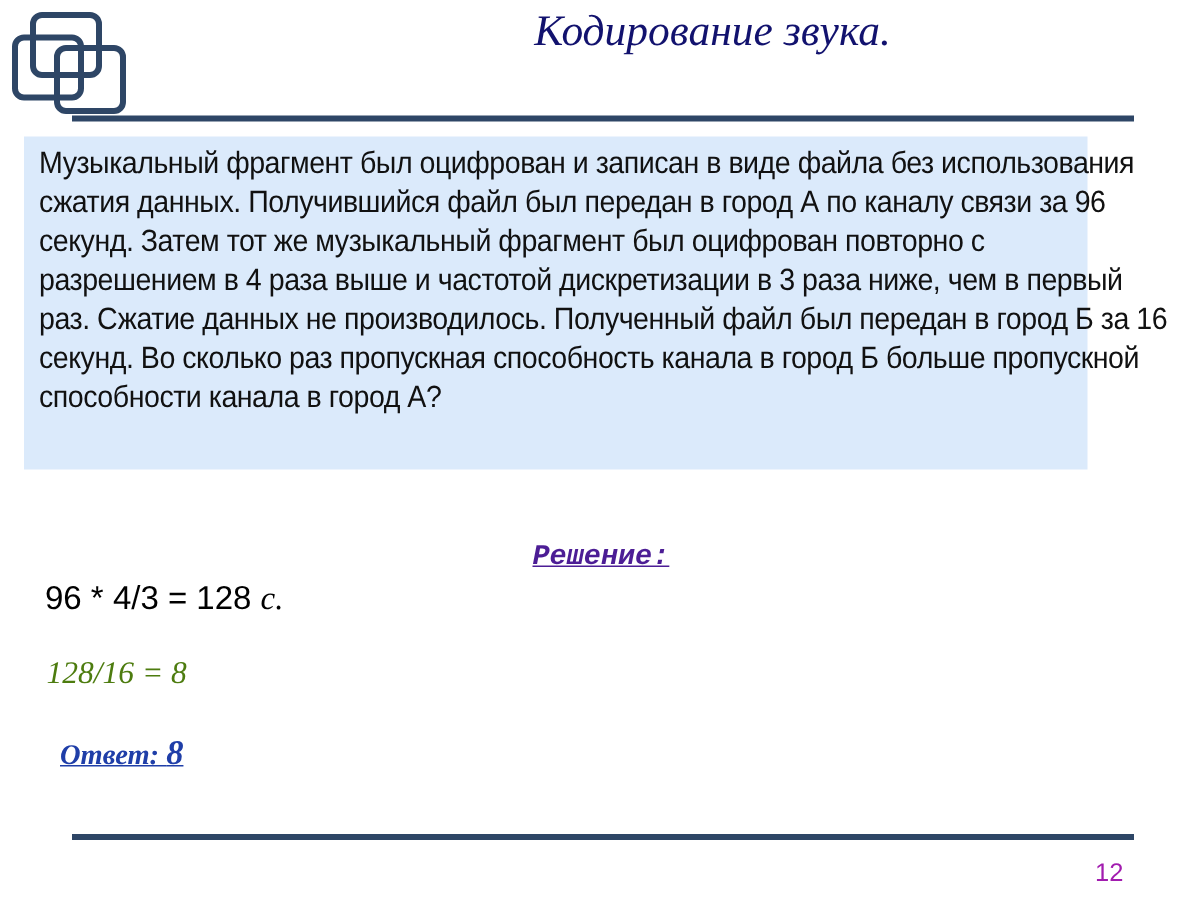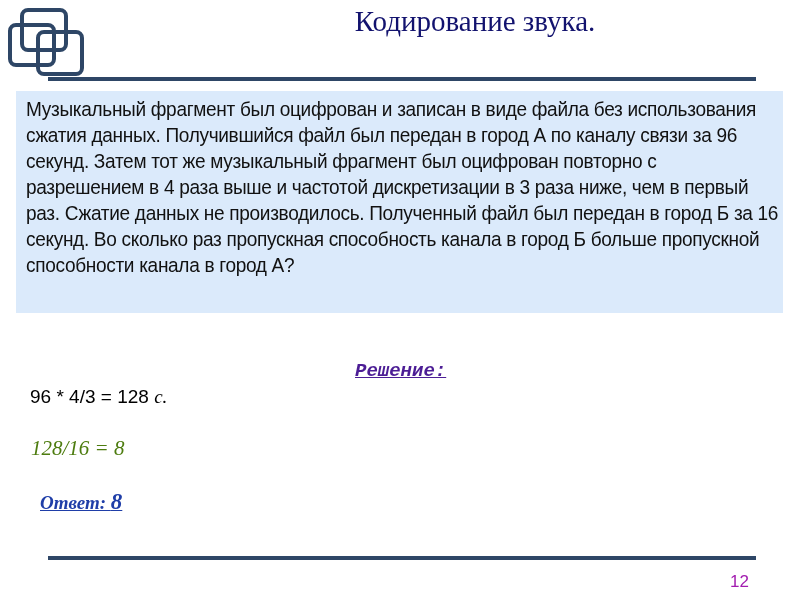--- a/index.html
+++ b/index.html
@@ -6,39 +6,39 @@
     body {
       width: 800px; height: 600px; background: #ffffff; position: relative; overflow: hidden;
       font-family: "Liberation Sans", sans-serif;
     }
     .logo { position: absolute; left: 6px; top: 6px; width: 80px; height: 72px; }
     .title {
       position: absolute; left: 250px; top: 4px; width: 450px;
       font-family: "Liberation Serif", serif; color: #12126e;
       font-size: 29px; line-height: 34px; text-align: center;
     }
-    .title .l1 { display: block; }
+    .title .l1 { display: block; font-style: italic; }
     .title .l2 { display: block; }
     .rule-top { position: absolute; left: 48px; top: 77px; width: 708px; height: 4px; background: #2e4666; }
     .task-box {
-      position: absolute; left: 16px; top: 91px; width: 767px; height: 222px;
+      position: absolute; left: 16px; top: 91px; width: 709px; height: 222px;
       background: #dbeafb; box-sizing: border-box; padding: 5px 10px 0 10px;
     }
     .task-text {
       font-family: "Liberation Sans", sans-serif; font-size: 20.5px; line-height: 26px;
       color: #111111; letter-spacing: -0.35px; margin: 0; transform: scaleX(0.93); transform-origin: left top;
       width: 810px;
     }
     .solution-label {
       position: absolute; left: 355px; top: 360px;
       font-family: Liberation Mono, monospace; font-style: italic; font-weight: bold;
       color: #4c1d95; font-size: 19px; text-decoration: underline;
     }
     .step1 {
-      position: absolute; left: 30px; top: 386px; font-size: 19px; color: #000;
+      position: absolute; left: 30px; top: 386px; font-size: 22px; color: #000;
       font-family: "Liberation Sans", sans-serif;
     }
     .step1 .unit { font-family: "Liberation Serif", serif; font-style: italic; }
     .step2 {
       position: absolute; left: 31px; top: 436px; font-size: 21px; color: #4d7c0f;
       font-family: "Liberation Serif", serif; font-style: italic;
     }
     .answer {
       position: absolute; left: 40px; top: 489px; color: #1f3ea8;
       font-family: "Liberation Serif", serif; font-style: italic; font-weight: bold;

